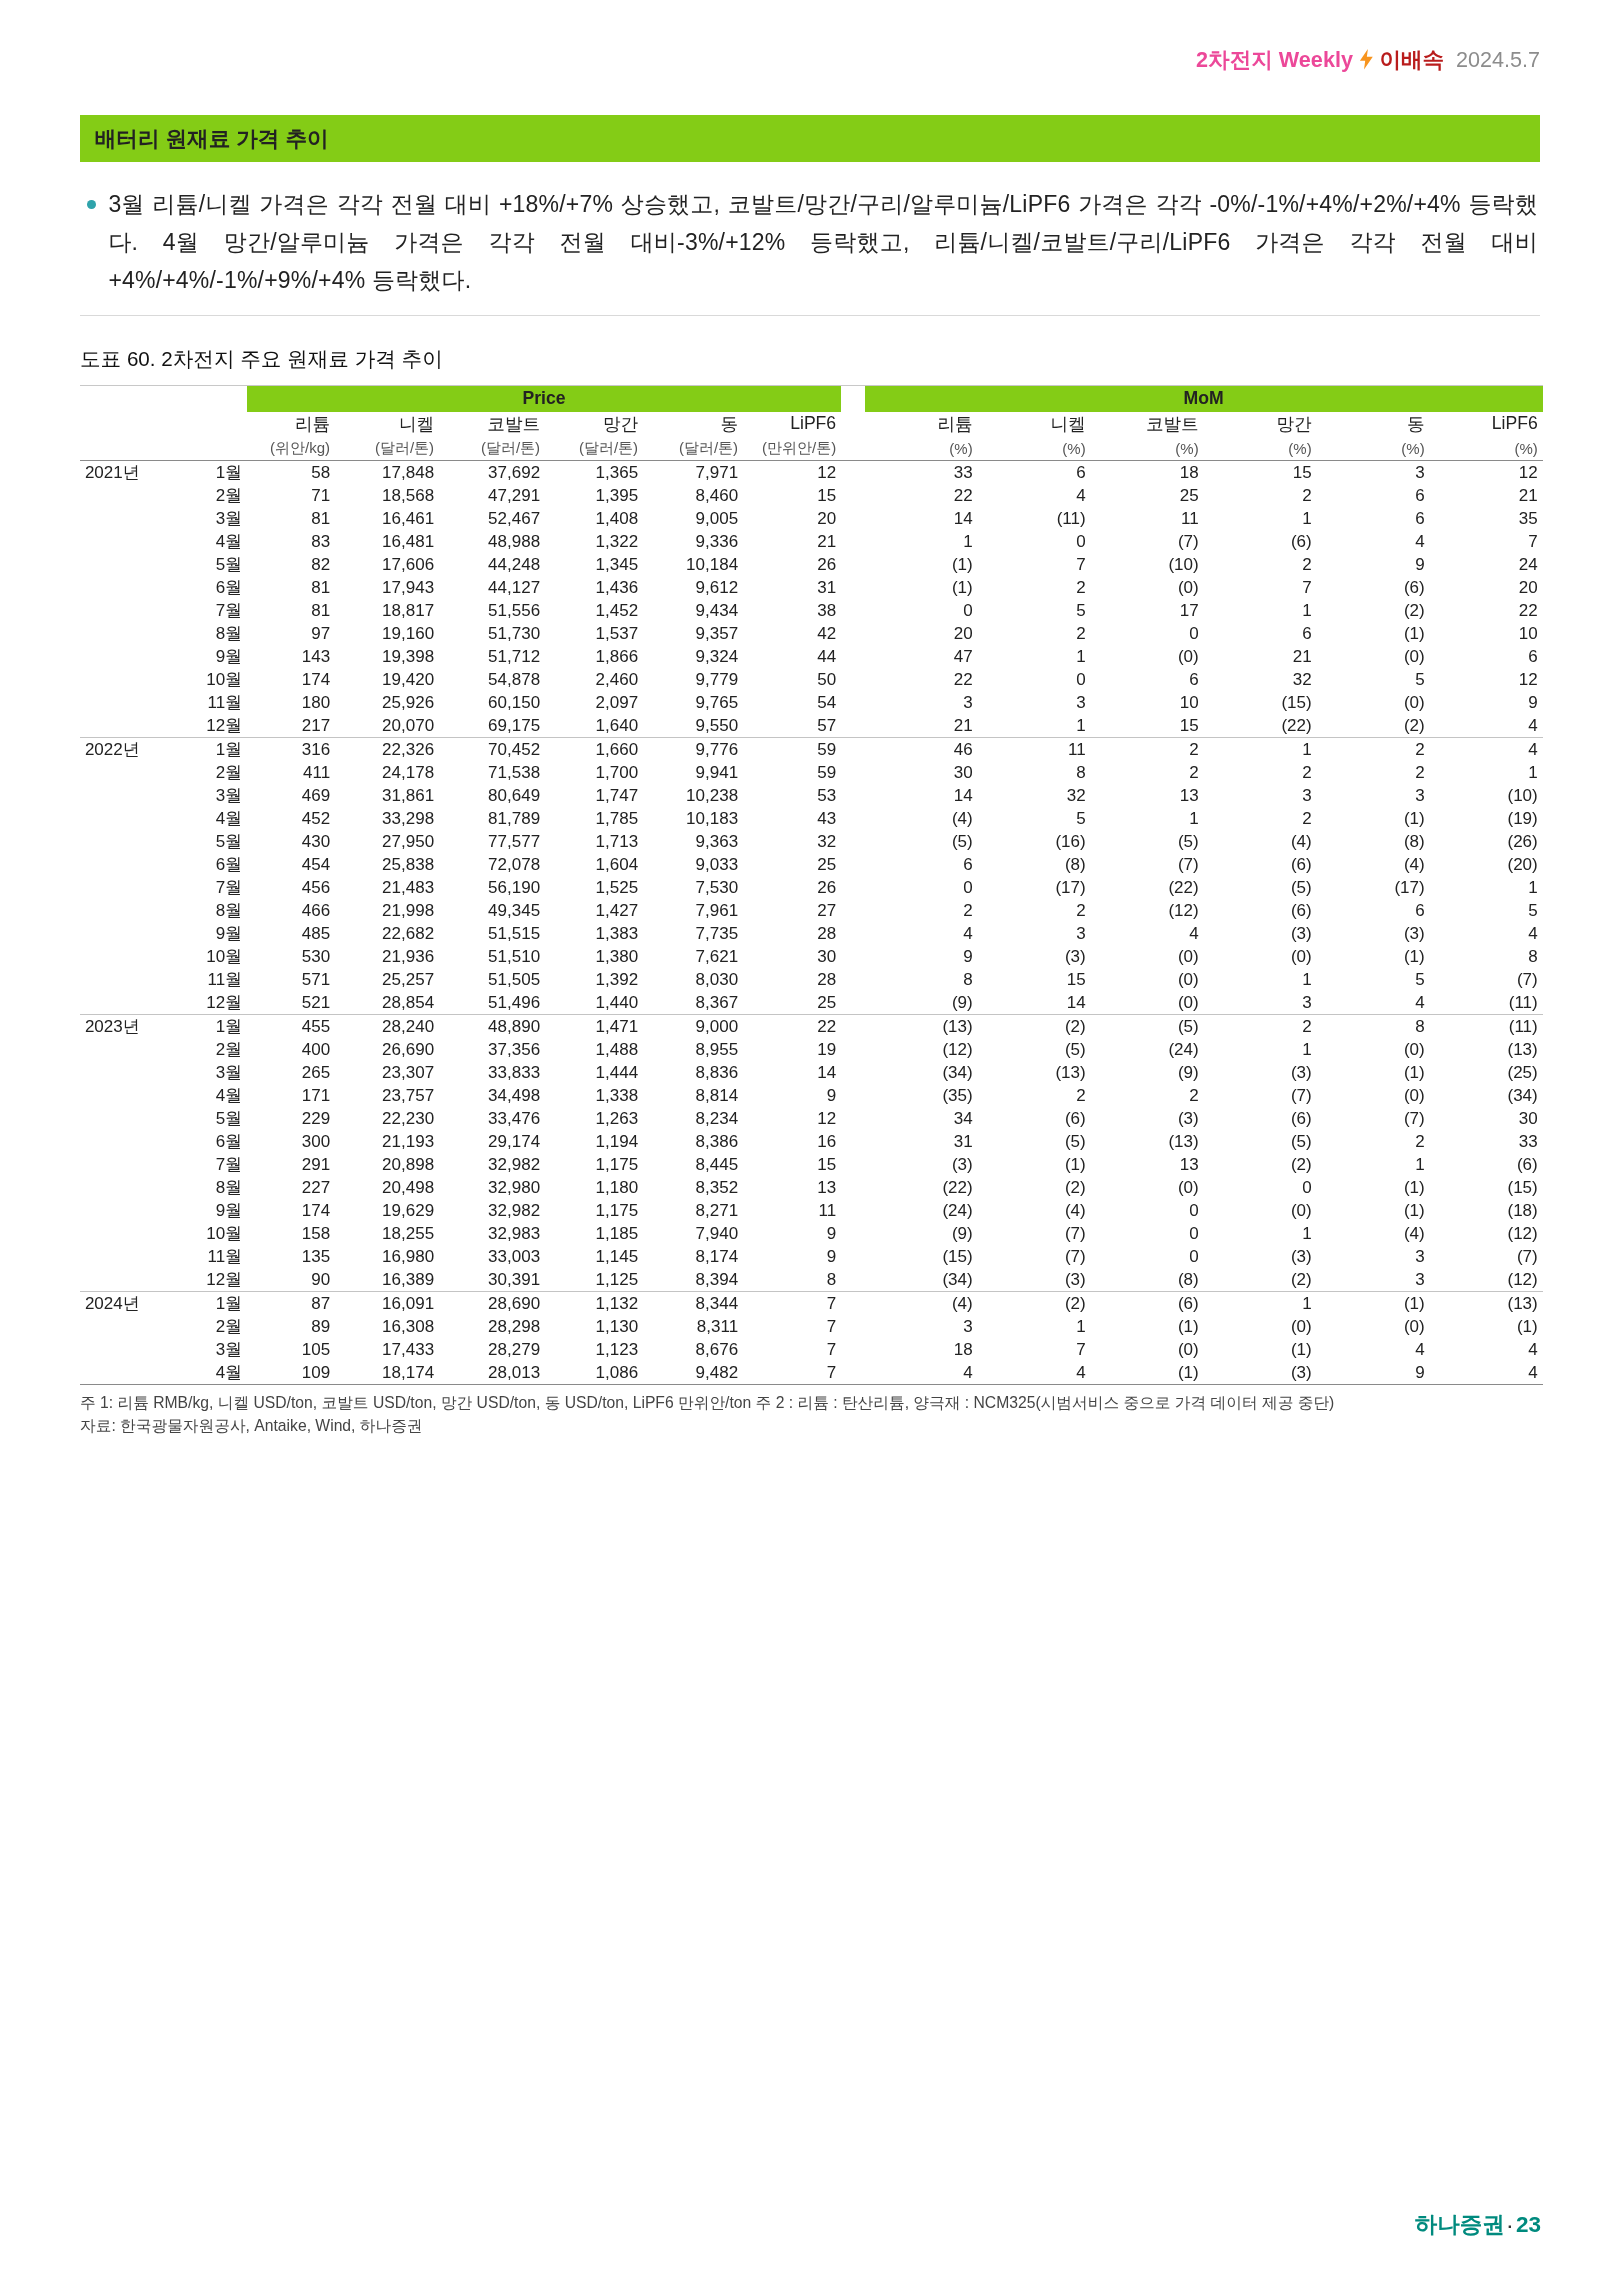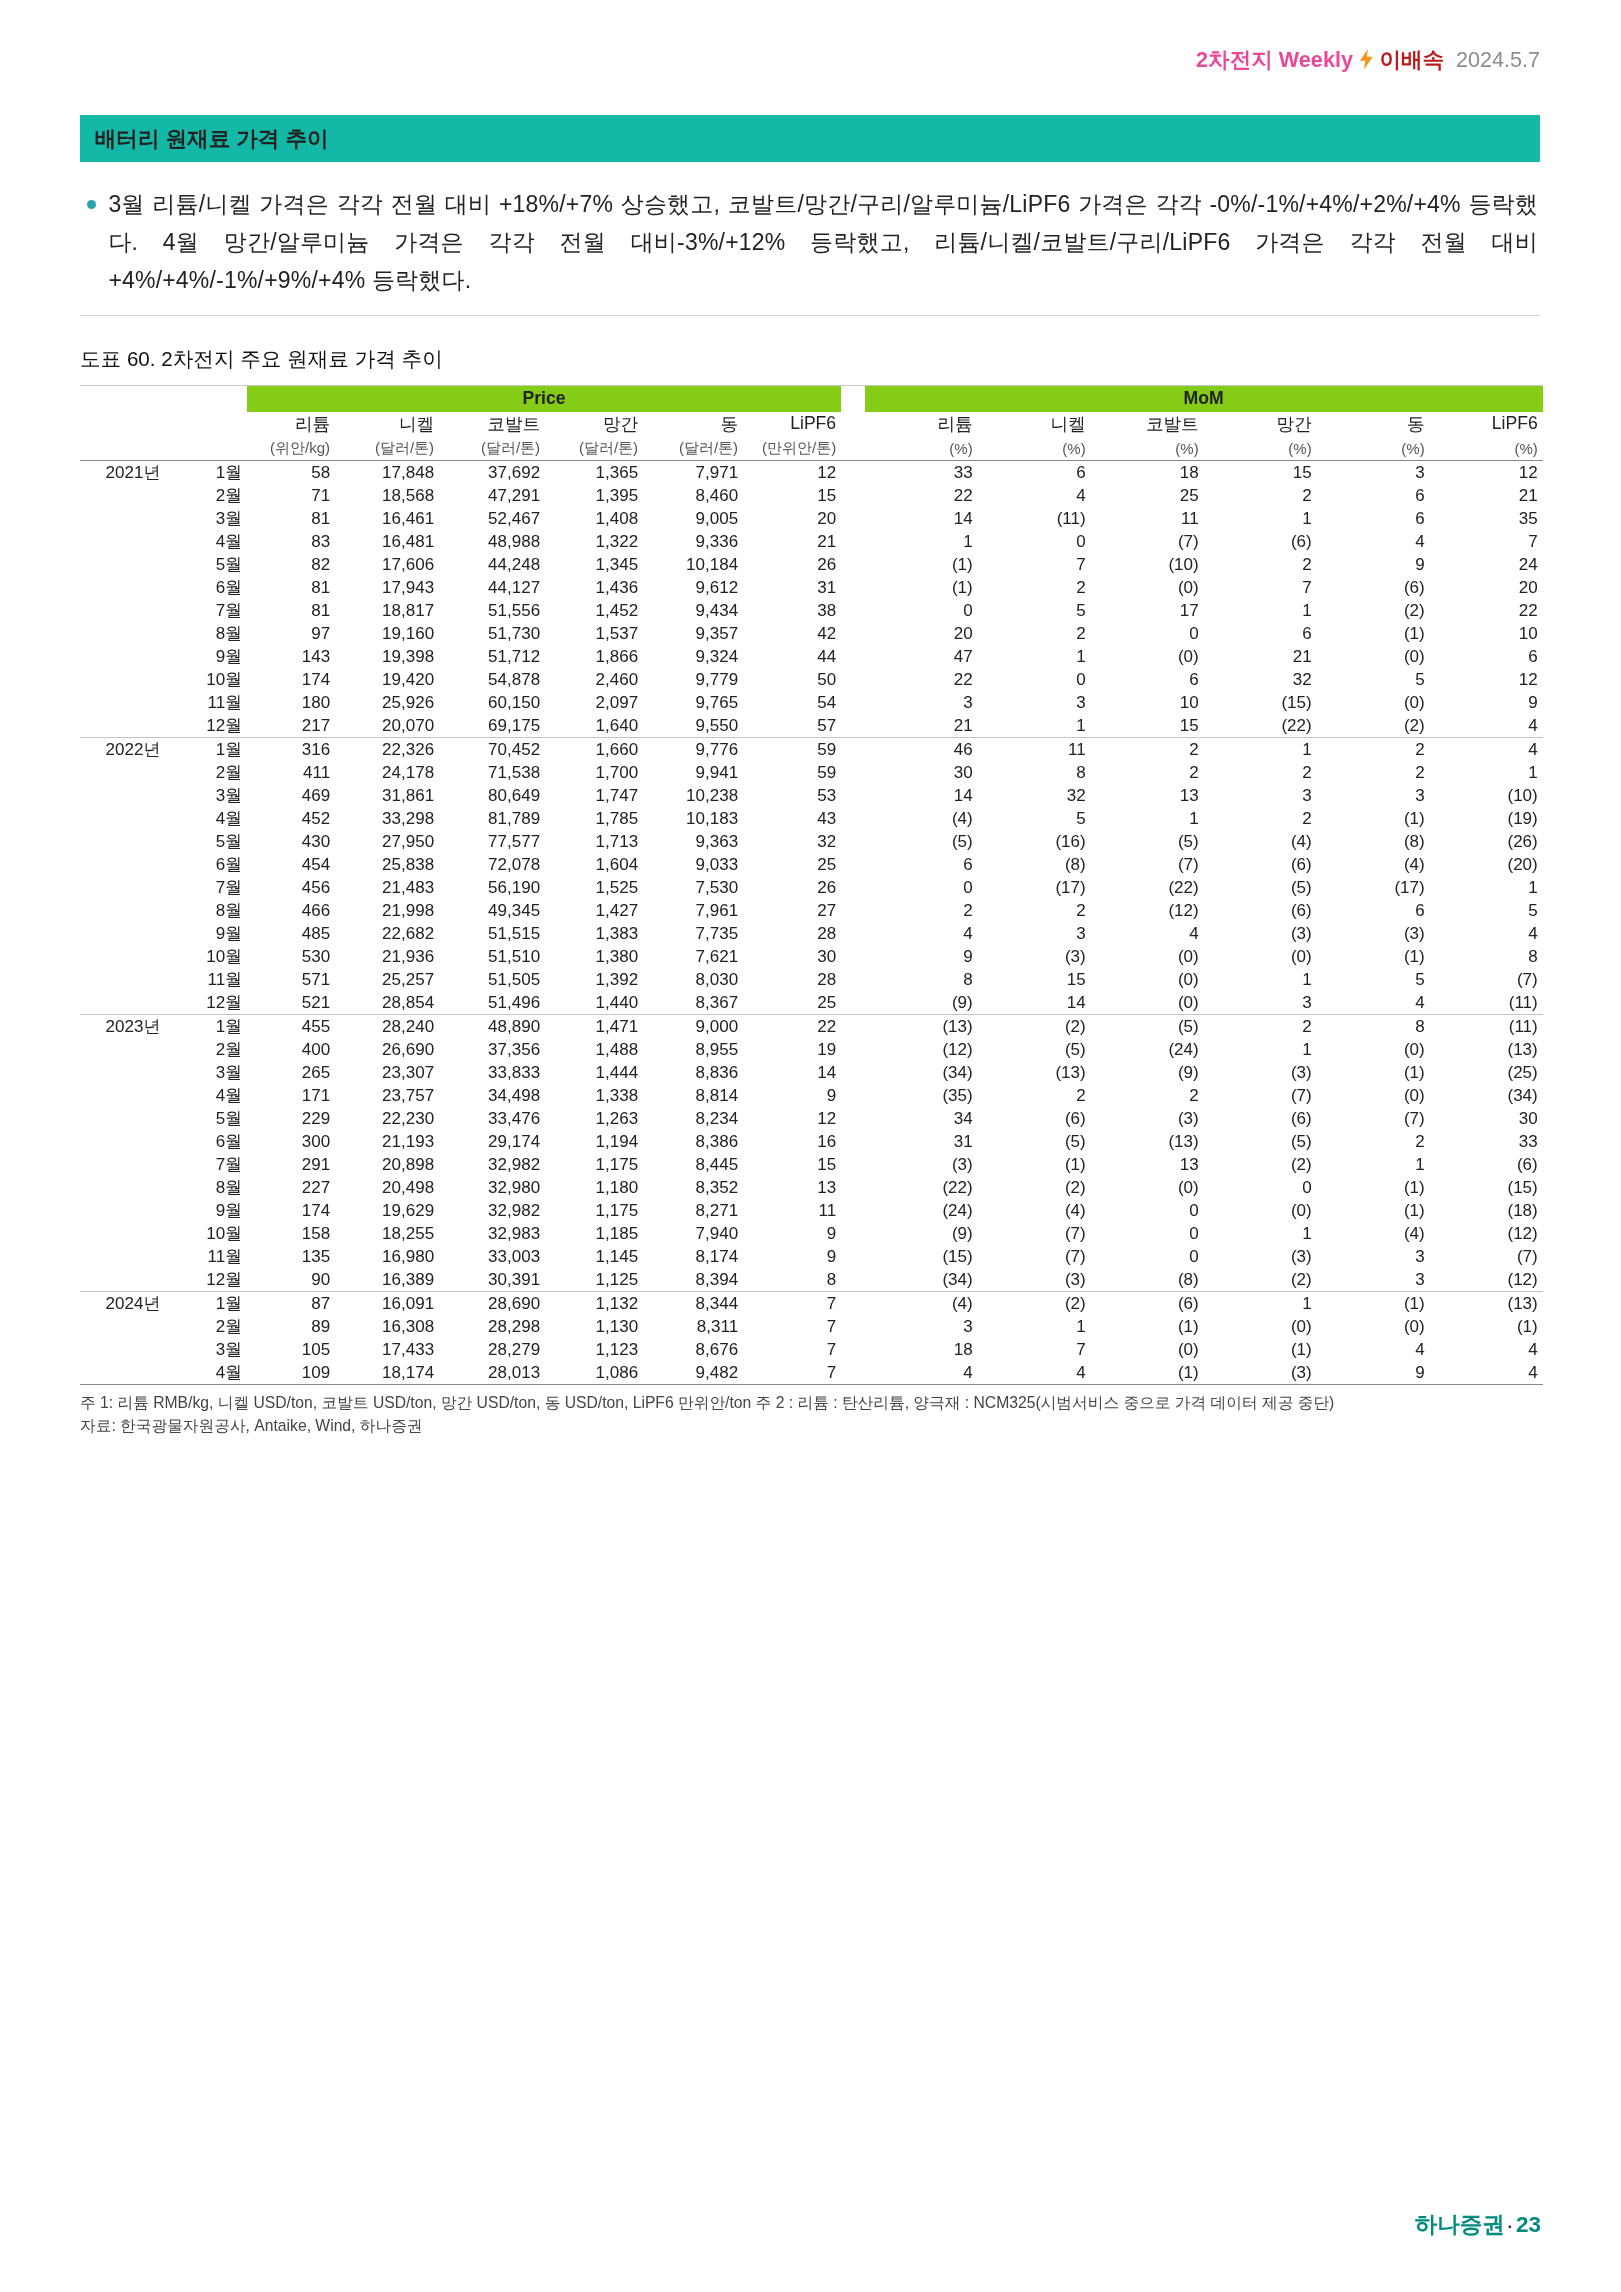--- a/index.html
+++ b/index.html
@@ -20,21 +20,21 @@
     font-size: 21.6px; gap: 5.9px;
   }
   .brand  { color: #ec4899; font-weight: bold; }
   .bolt   { width: 14.7px; height: 20.6px; display: inline-block; }
   .author { color: #b91c1c; font-weight: bold; }
   .date   { color: #8c8c8c; margin-left: 5.9px; }
 
   
   .section-bar {
     margin-top: 41px;
-    background: #14b8a6;
+    background: #84cc16;
     padding: 8.8px 14.7px;
     font-size: 21.6px; font-weight: bold; color: #222222;
   }
 
   
   .bullet-para { margin-top: 23.5px; display: flex; padding: 0 2px; }
   .bullet-dot {
     flex: 0 0 auto;
     width: 8.8px; height: 8.8px; border-radius: 50%;
     background: #2fa3ab;
@@ -65,21 +65,21 @@
     font-size: 17.6px; color: #222222;
   }
   th.blank, th.gapcol, td.gapcol { background: transparent; }
   .name-row th { height: 24.5px; font-weight: normal; text-align: right; font-size: 17.6px; color: #222222; }
   .unit-row th {
     height: 24.5px; font-weight: normal; text-align: right;
     font-size: 15px; color: #555555;
     border-bottom: 1px solid #8a8a8a;
   }
   tbody td { height: 20.6px; text-align: right; color: #222222; }
-  tbody td.year { text-align: center; margin-top: 36px; }
+  tbody td.year { text-align: left; margin-top: 36px; }
   tbody td.month { text-align: right; color: #222222; }
   tbody tr.year-start td { border-top: 1px solid #c4c4c4; }
   tbody tr:first-child td { border-top: none; }
 
   
   .footnotes { margin-top: 5.9px; }
   .footnote { font-size: 15.7px; color: #444444; line-height: 23.5px; }
 
   
   .page-footer {

